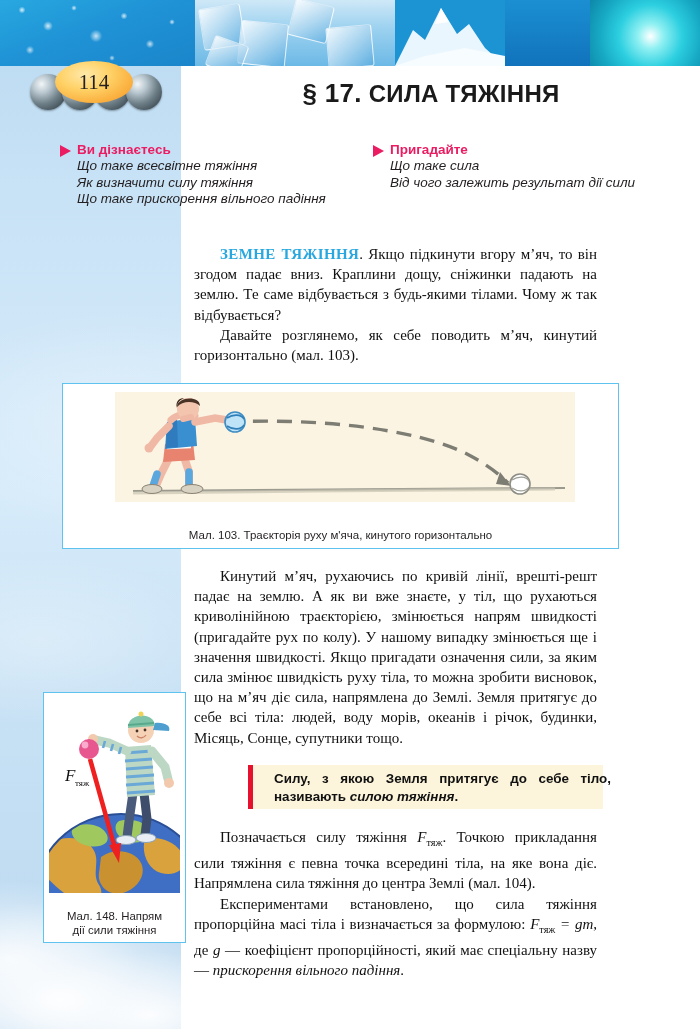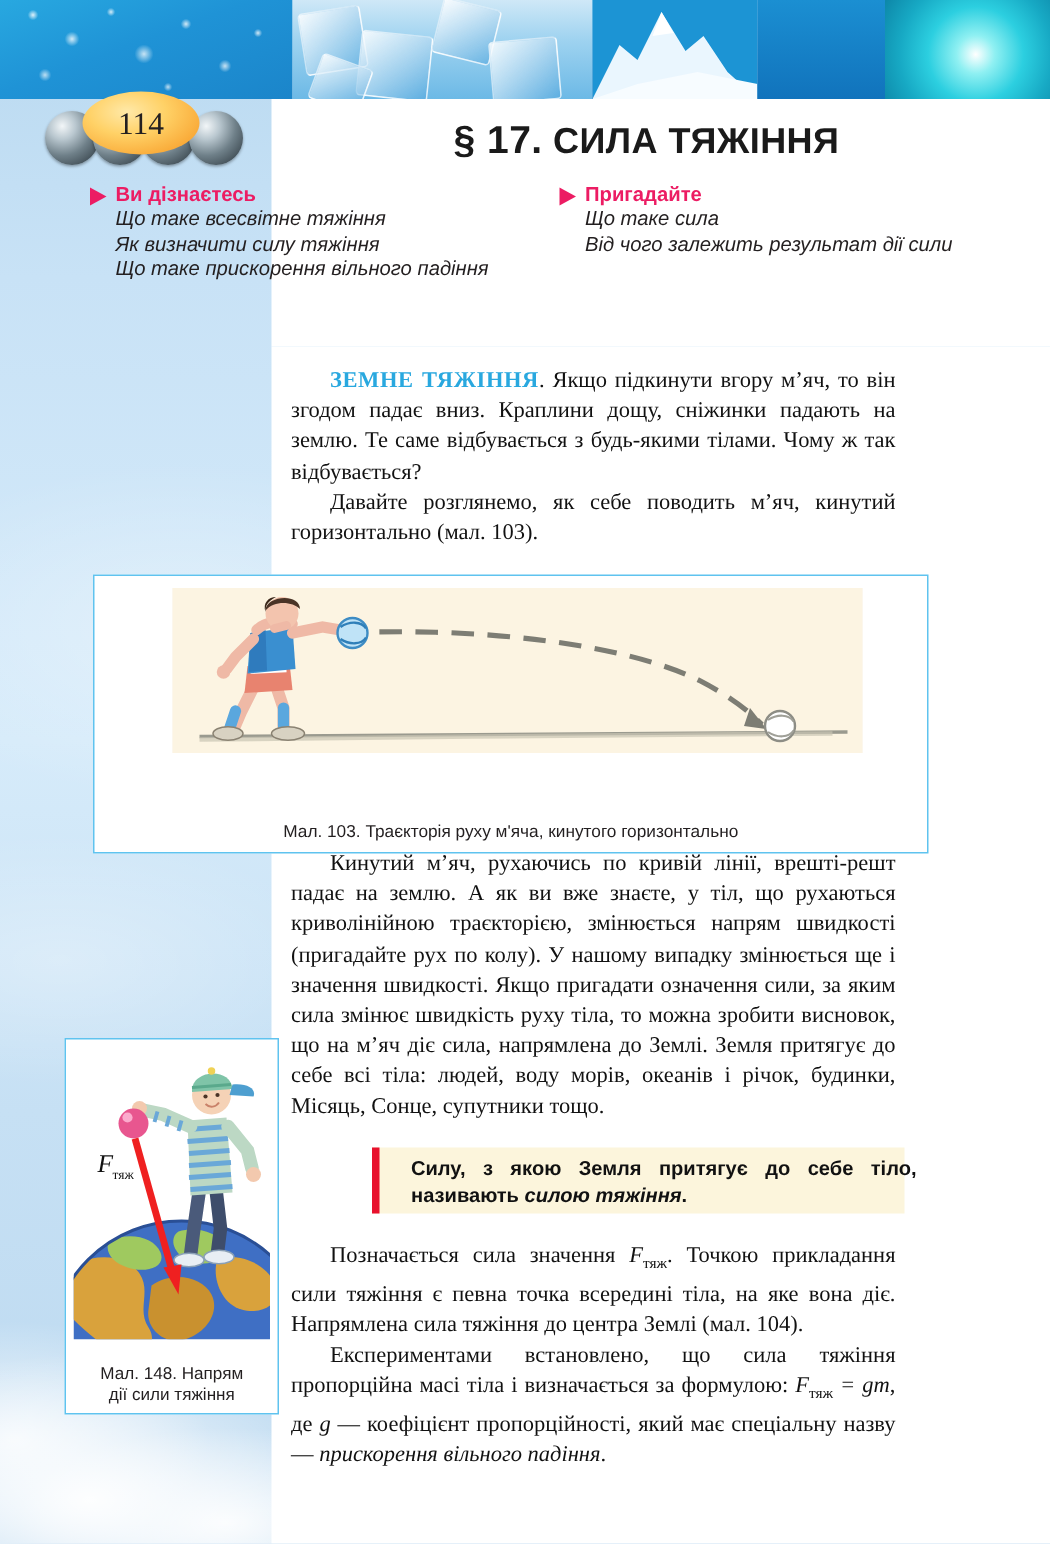--- a/index.html
+++ b/index.html
@@ -59,35 +59,35 @@
   #white-top{position:absolute;left:181px;top:66px;width:519px;height:165px;background:#fff;}
   #white-main{position:absolute;left:181px;top:231px;width:519px;height:798px;background:#fff;}
   
   #title{position:absolute;left:181px;top:78px;width:500px;text-align:center;
     font-family:"Liberation Sans",sans-serif;font-weight:bold;font-size:24px;color:#1a1a1a;letter-spacing:.3px;}
   #title .sec{font-size:26px;}
   
   #intro{position:absolute;left:60px;top:122px;width:600px;display:flex;gap:26px;
     font-family:"Liberation Sans",sans-serif;}
   .icol{width:287px;}
-  .ihead{display:flex;align-items:flex-start;gap:6px;margin-bottom:1px;}
+  .ihead{display:flex;align-items:flex-start;gap:6px;margin-bottom:1px;margin-top:20px;}
   .tri{width:0;height:0;border-left:11px solid #ec1c63;border-top:6.5px solid transparent;border-bottom:6.5px solid transparent;margin-top:3px;flex:none;}
   .ihead span{color:#ec1c63;font-weight:bold;font-size:13.5px;}
   .ilist{list-style:none;margin:0;padding:0 0 0 17px;font-style:italic;}
   .ilist li{font-size:13.5px;color:#231f20;line-height:16.6px;}
   
   .para{position:absolute;font-size:15px;line-height:20.2px;color:#111;text-align:justify;
         font-family:"Liberation Serif",serif;}
   .para p{margin:0;text-indent:26px;}
   .secname{color:#29a8df;font-weight:bold;letter-spacing:.4px;}
   .ital{font-style:italic;}
   sub{font-size:.68em;}
   .fsym{font-style:italic;font-family:"Liberation Serif",serif;}
   
-  #fig103{position:absolute;left:62px;top:383px;width:557px;height:186px;
+  #fig103{position:absolute;left:62px;top:383px;width:557px;height:166px;
           background:#fff;border:1.6px solid #5fc3ef;box-sizing:border-box;}
   #fig103 .canvas{position:absolute;left:52px;top:8px;width:460px;height:110px;background:#fcf4e2;}
   #fig103cap{position:absolute;left:0;bottom:7px;width:100%;text-align:center;
      font-family:"Liberation Sans",sans-serif;font-size:11.5px;color:#231f20;}
   
   #fig104{position:absolute;left:43px;top:692px;width:143px;height:251px;
           background:#fff;border:1.6px solid #5fc3ef;box-sizing:border-box;}
   #fig104 .canvas{position:absolute;left:5px;top:4px;width:131px;height:196px;background:#ffffff;overflow:hidden;}
   #fig104cap{position:absolute;left:0;bottom:5px;width:100%;text-align:center;
      font-family:"Liberation Sans",sans-serif;font-size:11.4px;color:#231f20;line-height:14px;}
@@ -308,15 +308,15 @@
   </div>
 </div>
 
 <div id="defbox"></div>
 <div id="defbar"></div>
 <div id="deftext">
   <span>Силу, з якою Земля притягує до себе тіло, називають </span><i>силою тяжіння</i><span>.</span>
 </div>
 
 <div class="para" style="left:194px;top:827px;width:403px;">
-  <p><span>Позначається сила значення </span><span class="fsym">F</span><sub>тяж</sub><span>. Точкою прикладання сили тяжіння є певна точка всередині тіла, на яке вона діє. Напрямлена сила тяжіння до центра Землі (мал. 104).</span></p>
+  <p><span>Позначається силу тяжіння </span><span class="fsym">F</span><sub>тяж</sub><span>. Точкою прикладання сили тяжіння є певна точка всередині тіла, на яке вона діє. Напрямлена сила тяжіння до центра Землі (мал. 104).</span></p>
   <p><span>Експериментами встановлено, що сила тяжіння пропорційна масі тіла і визначається за формулою: </span><span class="fsym">F</span><sub>тяж</sub><span class="fsym"> = gm</span><span>, де </span><span class="fsym">g</span><span> — коефіцієнт пропорційності, який має спеціальну назву — </span><span class="ital">прискорення вільного падіння</span><span>.</span></p>
 </div>
 
 </body></html>

